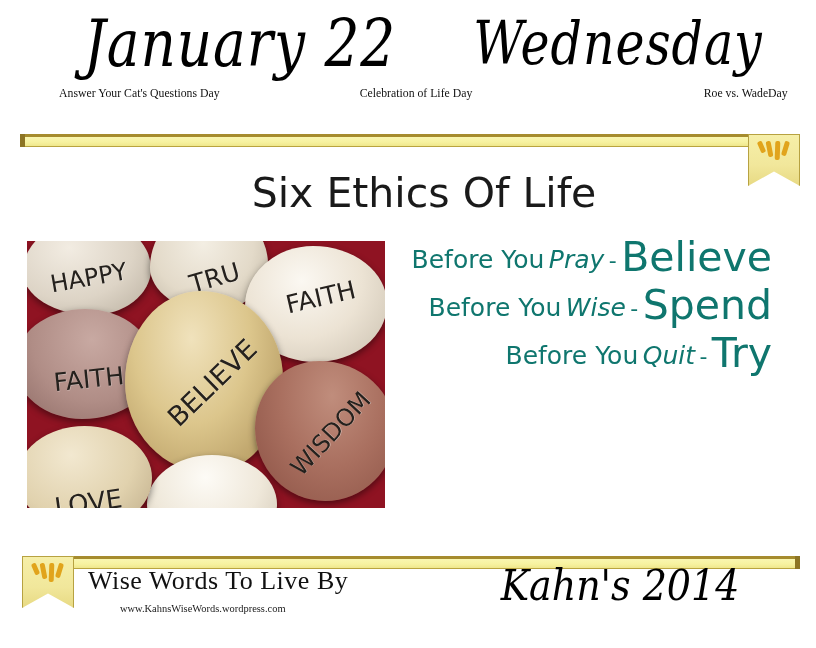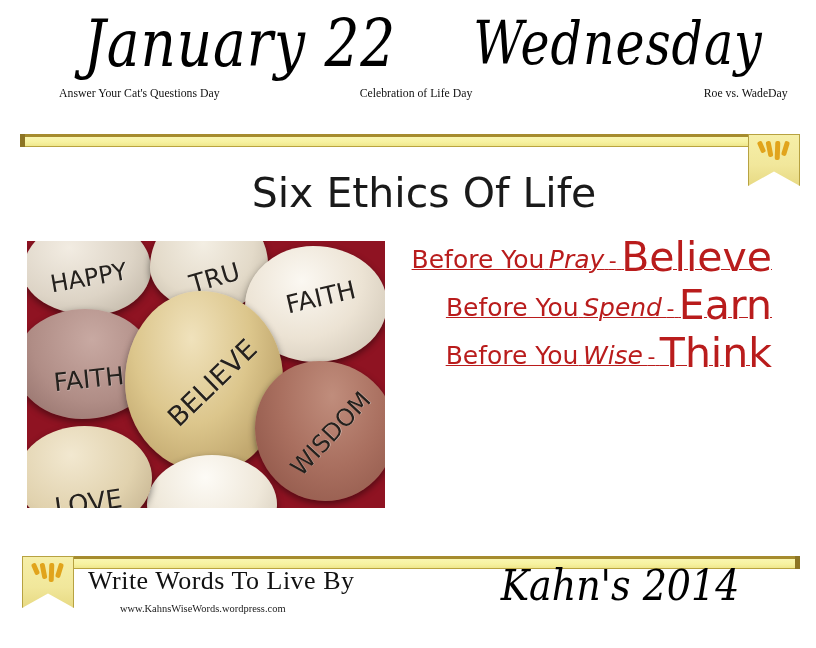--- a/index.html
+++ b/index.html
@@ -248,22 +248,21 @@
     position: absolute;
     right: 44px;
     top: 236px;
     width: 395px;
     text-align: right;
   }
   .ethics-line {
     display: block;
     line-height: 43px;
     white-space: nowrap;
-    color: #b91c1c;
-    text-decoration: underline;
+    color: #0f766e;
   }
   .ethics-line .lead {
     font-family: "DejaVu Sans", "Liberation Sans", sans-serif;
     font-size: 25px;
   }
   .ethics-line .verb {
     font-family: "DejaVu Sans", "Liberation Sans", sans-serif;
     font-size: 25px;
     font-style: italic;
   }
@@ -373,38 +372,38 @@
 
 <div class="ethics-list">
   <div class="ethics-line">
     <span class="lead">Before You</span>
     <span class="verb">Pray</span>
     <span class="dash">-</span>
     <span class="answer">Believe</span>
   </div>
   <div class="ethics-line">
     <span class="lead">Before You</span>
-    <span class="verb">Spend</span>
+    <span class="verb">Wise</span>
     <span class="dash">-</span>
-    <span class="answer">Earn</span>
+    <span class="answer">Spend</span>
   </div>
   <div class="ethics-line">
     <span class="lead">Before You</span>
-    <span class="verb">Wise</span>
+    <span class="verb">Quit</span>
     <span class="dash">-</span>
-    <span class="answer">Think</span>
+    <span class="answer">Try</span>
   </div>
 </div>
 
 <div class="ribbon-bar bottom"></div>
 <div class="bar-cap right-cap"></div>
 <div class="ribbon-tab bottom-tab">
   <div class="tab-marks">
     <span class="m1"></span>
       <span class="m2"></span>
       <span class="m3"></span>
       <span class="m4"></span>
   </div>
 </div>
 
-<div class="footer-brand">Write Words To Live By</div>
+<div class="footer-brand">Wise Words To Live By</div>
 <div class="footer-url">www.KahnsWiseWords.wordpress.com</div>
 <div class="footer-signature">Kahn's 2014</div>
 
 </body></html>

